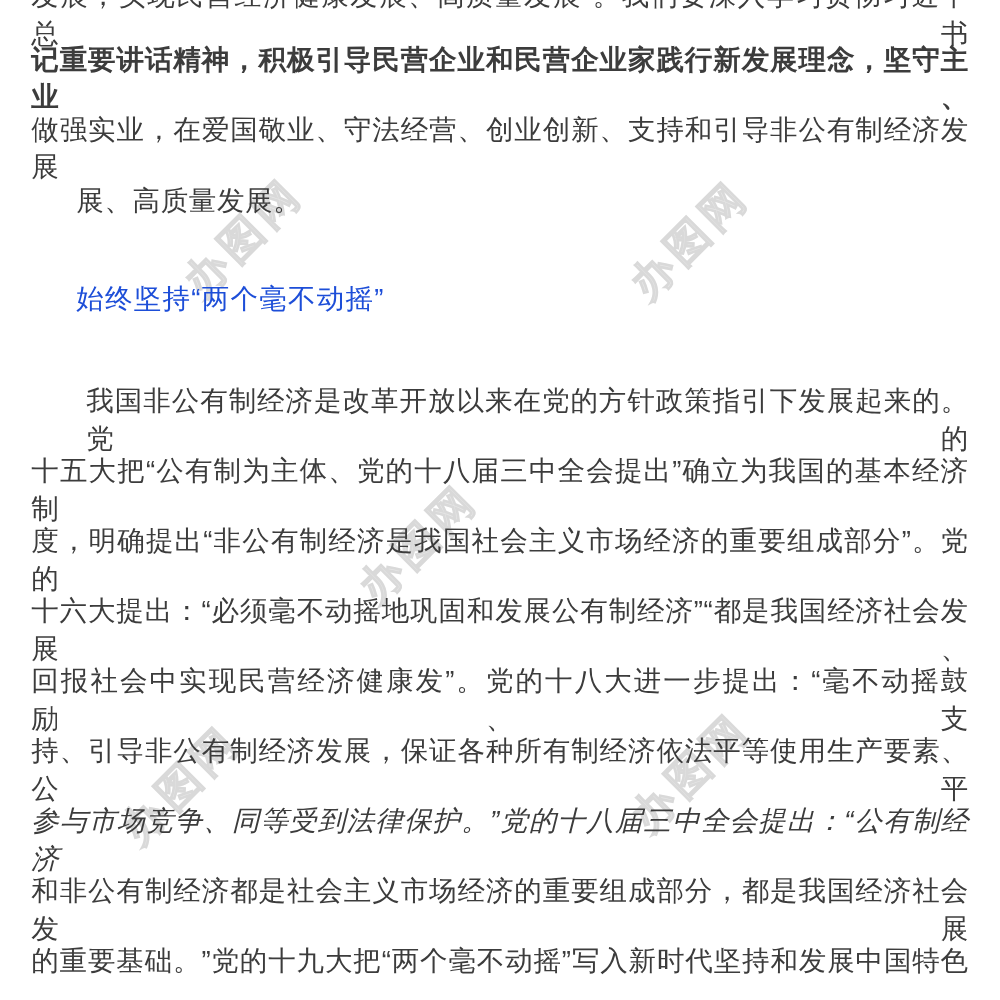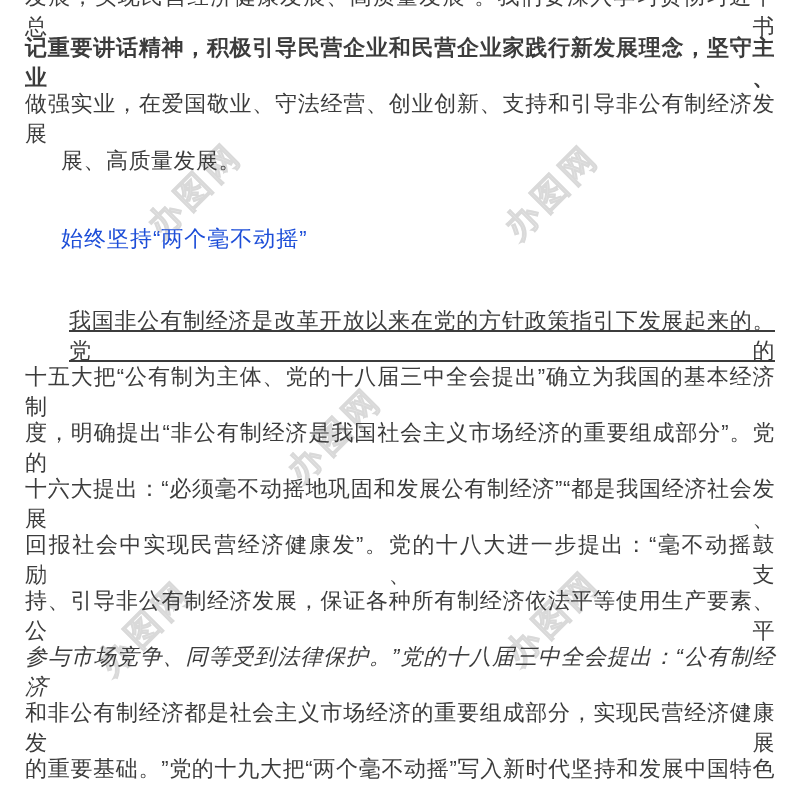--- a/index.html
+++ b/index.html
@@ -69,23 +69,23 @@
       <div class="watermark" style="left: 335px; top: 435px;">办图网</div>
       <div class="watermark" style="left: 145px; top: 628px;">办图网</div>
       <div class="watermark" style="left: 553px; top: 618px;">办图网</div>
     </div>
   <div id="text-layer" class="text-layer">
       <div class="line justify" style="top: -18px;">发展，实现民营经济健康发展、高质量发展”。我们要深入学习贯彻习近平总书</div>
       <div class="line justify" style="top: 33px; font-weight: bold;">记重要讲话精神，积极引导民营企业和民营企业家践行新发展理念，坚守主业、</div>
       <div class="line justify" style="top: 89px;">做强实业，在爱国敬业、守法经营、创业创新、支持和引导非公有制经济发展</div>
       <div class="line" style="top: 146px; margin-left: 36px;">展、高质量发展。</div>
       <div class="line heading" style="top: 224px;">始终坚持“两个毫不动摇”</div>
-      <div class="line justify indent" style="top: 306px; text-decoration: underline;">我国非公有制经济是改革开放以来在党的方针政策指引下发展起来的。党的</div>
+      <div class="line justify indent" style="top: 306px;">我国非公有制经济是改革开放以来在党的方针政策指引下发展起来的。党的</div>
       <div class="line justify" style="top: 362px;">十五大把“公有制为主体、党的十八届三中全会提出”确立为我国的基本经济制</div>
       <div class="line justify" style="top: 418px;">度，明确提出“非公有制经济是我国社会主义市场经济的重要组成部分”。党的</div>
       <div class="line justify" style="top: 474px;">十六大提出：“必须毫不动摇地巩固和发展公有制经济”“都是我国经济社会发展、</div>
       <div class="line justify" style="top: 530px;">回报社会中实现民营经济健康发”。党的十八大进一步提出：“毫不动摇鼓励、支</div>
       <div class="line justify" style="top: 586px;">持、引导非公有制经济发展，保证各种所有制经济依法平等使用生产要素、公平</div>
       <div class="line justify" style="top: 642px; font-style: italic;">参与市场竞争、同等受到法律保护。”党的十八届三中全会提出：“公有制经济</div>
-      <div class="line justify" style="top: 698px;">和非公有制经济都是社会主义市场经济的重要组成部分，实现民营经济健康发展</div>
+      <div class="line justify" style="top: 698px;">和非公有制经济都是社会主义市场经济的重要组成部分，都是我国经济社会发展</div>
       <div class="line justify" style="top: 754px;">的重要基础。”党的十九大把“两个毫不动摇”写入新时代坚持和发展中国特色</div>
     </div>
 </div>
 
 </body></html>

